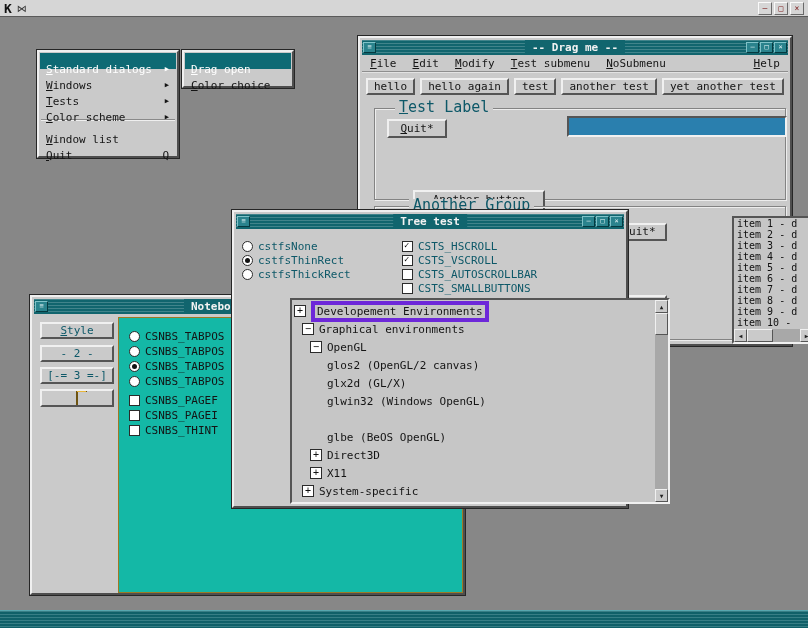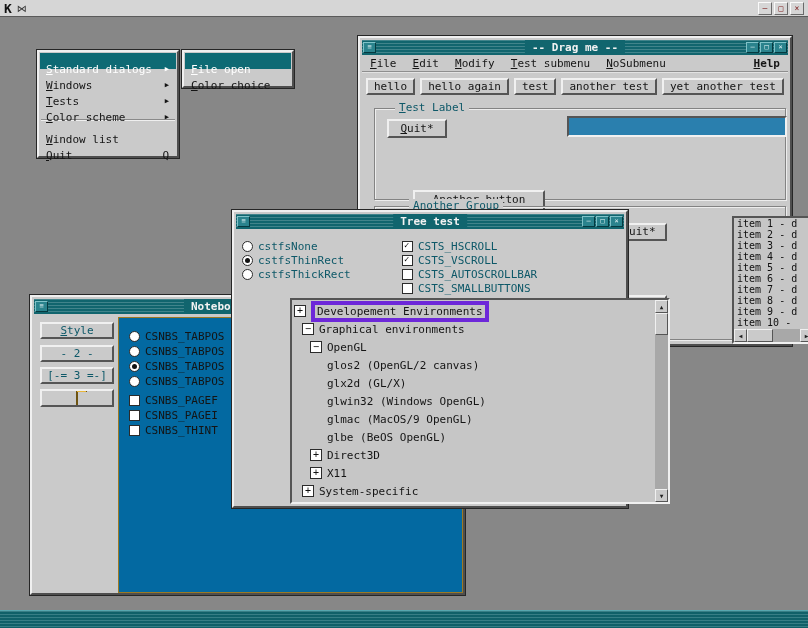--- a/index.html
+++ b/index.html
@@ -32,36 +32,36 @@
          font-weight:bold; font-size:11px; line-height:15px; padding:0 7px; white-space:nowrap; }
   .ttl.leftpos { left:150px; transform:none; }
   .sysbtn, .wbtn { width:13px; height:11px; background:#2a838d; border:1px solid;
           border-color:#7fc2c8 #063a40 #063a40 #7fc2c8; color:#e8f6f7;
           font-size:7px; line-height:9px; text-align:center; z-index:1; flex:none; }
   .tbtns { margin-left:auto; display:flex; gap:1px; z-index:1; }
 
   .menubar { position:absolute; left:2px; top:18px; right:2px; height:17px; display:flex;
              align-items:center; border-bottom:2px groove #e2e2e2; }
   .mbi { padding:0 8px; display:inline-block; }
-  .mbi.right { margin-left:auto;font-weight:bold; }
+  .mbi.right { margin-left:auto; }
 
   .toolbar { position:absolute; left:2px; top:37px; right:2px; height:23px; display:flex;
              align-items:center; gap:5px; padding-left:4px; }
 
   .btn { background:#cacaca; border:2px solid; border-color:#f0f0f0 #555 #555 #f0f0f0;
          display:inline-block; text-align:center; font-size:11px; color:#141414;
          white-space:nowrap; overflow:hidden; }
   .tbn { height:17px; line-height:13px; padding:0 6px; }
 
   .hk { display:inline-block; }
   .hk::first-letter { text-decoration:underline; }
 
   .grp { position:absolute; border:1px solid #838383; box-shadow:1px 1px 0 #ededed, inset 1px 1px 0 #ededed; }
   .glab { position:absolute; top:-8px; left:20px; background:#cacaca; padding:0 4px;
-          color:#0d5868; font-size:11px; line-height:13px; white-space:nowrap; }
+          color:#0d5868; font-size:15px; line-height:13px; white-space:nowrap; }
 
   .pbar { position:absolute; border:2px solid; border-color:#555 #f0f0f0 #f0f0f0 #555; background:#2a7fae; }
   .sunk { border:2px solid; border-color:#555 #f0f0f0 #f0f0f0 #555;margin-left:48px; }
   .entry { position:absolute; background:#fff; border:2px solid; border-color:#555 #f0f0f0 #f0f0f0 #555;
            font:10px "DejaVu Sans Mono", monospace; padding:0 2px; }
 
   
   .lbox { position:absolute; background:#c6c6c6; display:grid;
           grid-template-columns:1fr 13px; grid-template-rows:1fr 13px; }
   .litems { overflow:hidden; }
@@ -93,21 +93,21 @@
   .tcontent { position:absolute; left:0; top:0; right:13px; bottom:0; overflow:hidden; }
   .trow { position:absolute; height:18px; display:flex; align-items:center; white-space:nowrap; color:#141414; }
   .exp { width:12px; height:12px; background:#fff; border:1px solid #2b2b2b; font-size:10px;
          line-height:10px; text-align:center; color:#111; margin-right:5px; flex:none; }
   .tlab.focus { border:4px solid #6d28d9; padding:0 2px; }
   .tvsb { position:absolute; right:0; top:0; bottom:0; width:13px; display:flex;
           flex-direction:column; background:#a8a8a8; }
 
   
   .tab { position:absolute; left:8px; width:74px; height:17px; line-height:13px; color:#0d5868; }
-  .page { position:absolute; background:#0369a1; border:1px solid #9c7a24; }
+  .page { position:absolute; background:#14b8a6; border:1px solid #9c7a24; }
   .folder { width:22px; height:13px; background:#e9b63c; border:1px solid #6e5412;
             position:relative; margin:1px auto 0; }
   .folder::before { content:""; position:absolute; left:-1px; top:-4px; width:9px; height:4px;
             background:#e9b63c; border:1px solid #6e5412; border-bottom:none; }
 
   
   .menu { position:absolute; background:#cacaca; border:2px solid;
           border-color:#f0f0f0 #4e4e4e #4e4e4e #f0f0f0; box-shadow:0 0 0 1px #262626;
           z-index:40; padding:1px; }
   .mi { height:13px; display:flex; align-items:center; padding:16px 7px 0 6px;
@@ -310,23 +310,20 @@
         </div>
         <div class="trow" style="left:35px;top:56px">
           <span class="tlab">glos2 (OpenGL/2 canvas)</span>
         </div>
         <div class="trow" style="left:35px;top:74px">
           <span class="tlab">glx2d (GL/X)</span>
         </div>
         <div class="trow" style="left:35px;top:92px">
           <span class="tlab">glwin32 (Windows OpenGL)</span>
         </div>
-        <div class="trow" style="left:35px;top:110px">
-          <span class="tlab">glmac (MacOS/9 OpenGL)</span>
-        </div>
         <div class="trow" style="left:35px;top:128px">
           <span class="tlab">glbe (BeOS OpenGL)</span>
         </div>
         <div class="trow" style="left:18px;top:146px">
           <span class="exp">+</span>
           <span class="tlab">Direct3D</span>
         </div>
         <div class="trow" style="left:18px;top:164px">
           <span class="exp">+</span>
           <span class="tlab">X11</span>
@@ -368,20 +365,20 @@
       <span class="hk">Window list</span>
     </div>
     <div class="mi">
       <span class="hk">Quit</span>
       <span class="accel">Q</span>
     </div>
   </div>
 
   <div class="menu" style="left:182px;top:50px;width:112px">
     <div class="mi hl">
-      <span class="hk">File open</span>
+      <span class="hk">Drag open</span>
     </div>
     <div class="mi">
       <span class="hk">Color choice</span>
     </div>
   </div>
 
 </div>
 
 </body></html>

